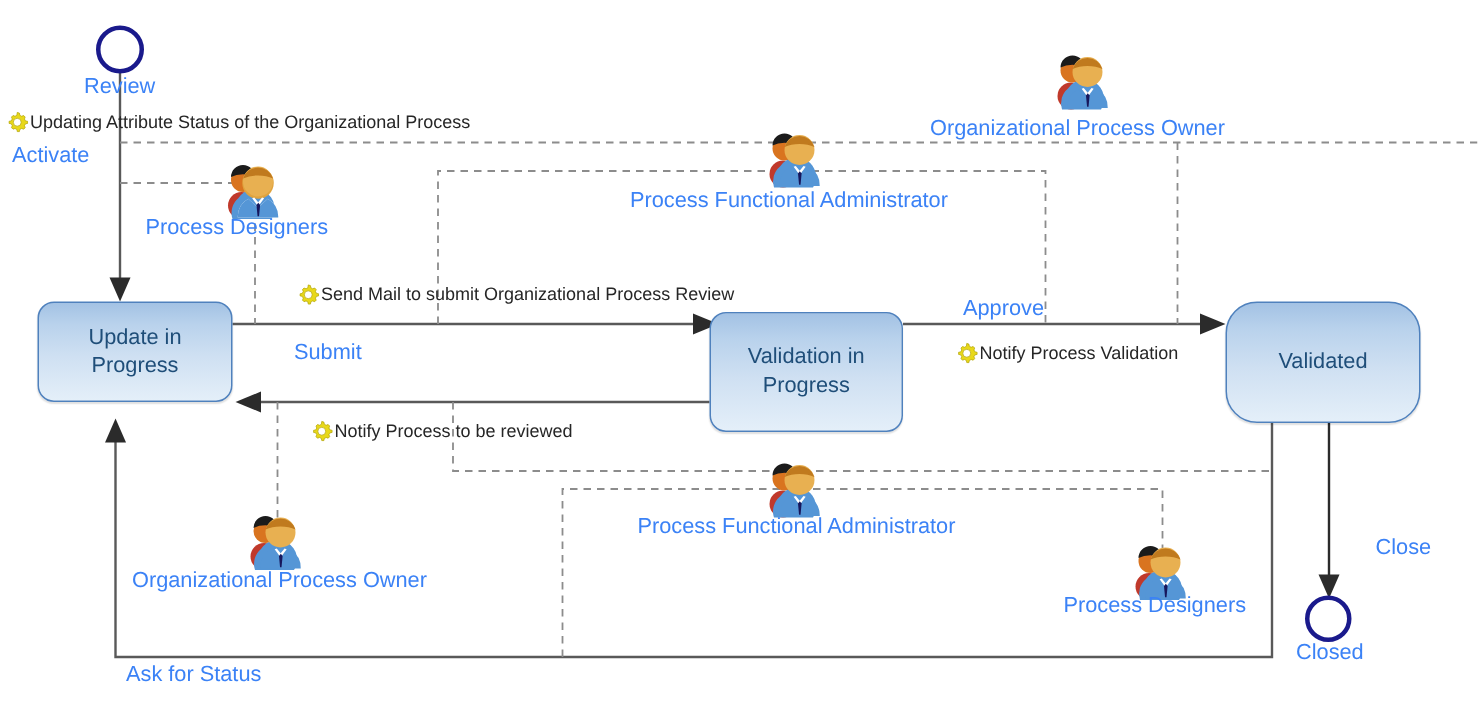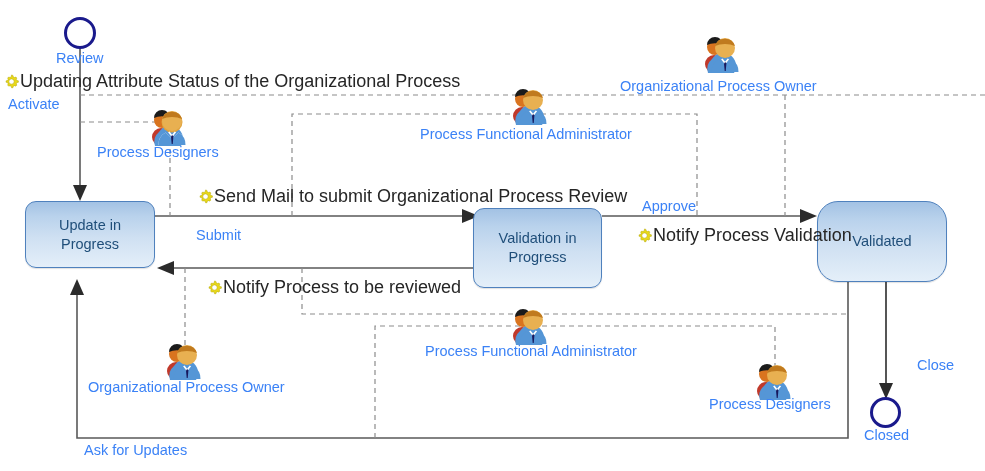--- a/index.html
+++ b/index.html
@@ -62,21 +62,21 @@
     font-size: 14.5px;
     color: #3b82f6;
     white-space: nowrap;
     line-height: 17px;
   }
   .lbl.actor-name { font-size: 14.5px; }
 
   
   .action-lbl {
     position: absolute;
-    font-size: 18px;
+    font-size: 12px;
     color: #262626;
     white-space: nowrap;
     line-height: 17px;
     display: flex;
     align-items: center;
   }
   .gear-icon {
     width: 15px;
     height: 15px;
     flex: 0 0 15px;
@@ -181,21 +181,21 @@
 
   <div class="lbl" style="left:8px; top:96px;">Activate</div>
 
   <div class="lbl" style="left:196px; top:227px;">Submit</div>
 
 
   <div class="lbl" style="left:642px; top:198px;">Approve</div>
 
   <div class="lbl" style="left:917px; top:357px;">Close</div>
 
-  <div class="lbl" style="left:84px; top:442px;">Ask for Updates</div>
+  <div class="lbl" style="left:84px; top:442px;">Ask for Status</div>
 
   <div class="action-lbl" style="left:4px; top:73px;">
     <svg class="gear-icon" viewBox="0 0 32 32">
       <path d="M16 2 l3.1 1.0 l0.5 3.0 a10 10 0 0 1 2.6 1.5 l2.9 -1.1 l2.2 2.2 l-1.1 2.9
                a10 10 0 0 1 1.5 2.6 l3.0 0.5 l0 3.1 l-3.0 0.5 a10 10 0 0 1 -1.5 2.6
                l1.1 2.9 l-2.2 2.2 l-2.9 -1.1 a10 10 0 0 1 -2.6 1.5 l-0.5 3.0 l-3.1 0
                l-0.5 -3.0 a10 10 0 0 1 -2.6 -1.5 l-2.9 1.1 l-2.2 -2.2 l1.1 -2.9
                a10 10 0 0 1 -1.5 -2.6 l-3.0 -0.5 l0 -3.1 l3.0 -0.5 a10 10 0 0 1 1.5 -2.6
                l-1.1 -2.9 l2.2 -2.2 l2.9 1.1 a10 10 0 0 1 2.6 -1.5 z" fill="#e8d81a" stroke="#b0a200" stroke-width="1"></path>
       <circle cx="16" cy="16" r="5.6" fill="#ffffff" stroke="#b0a200" stroke-width="1"></circle>

